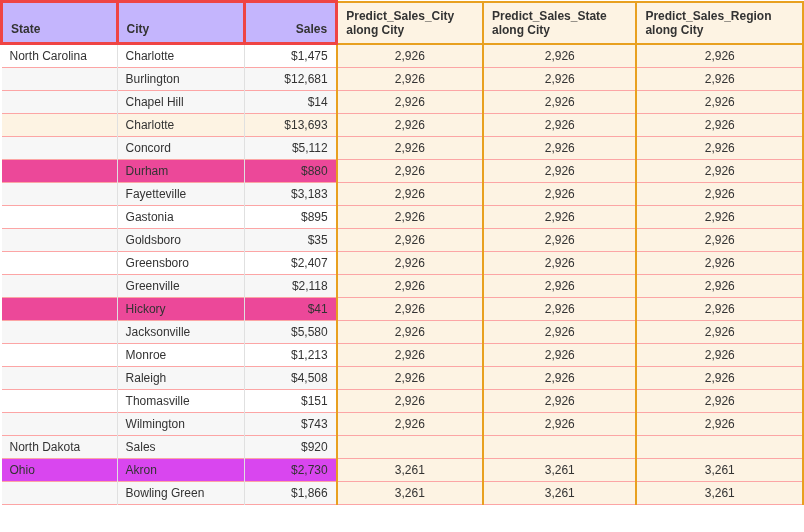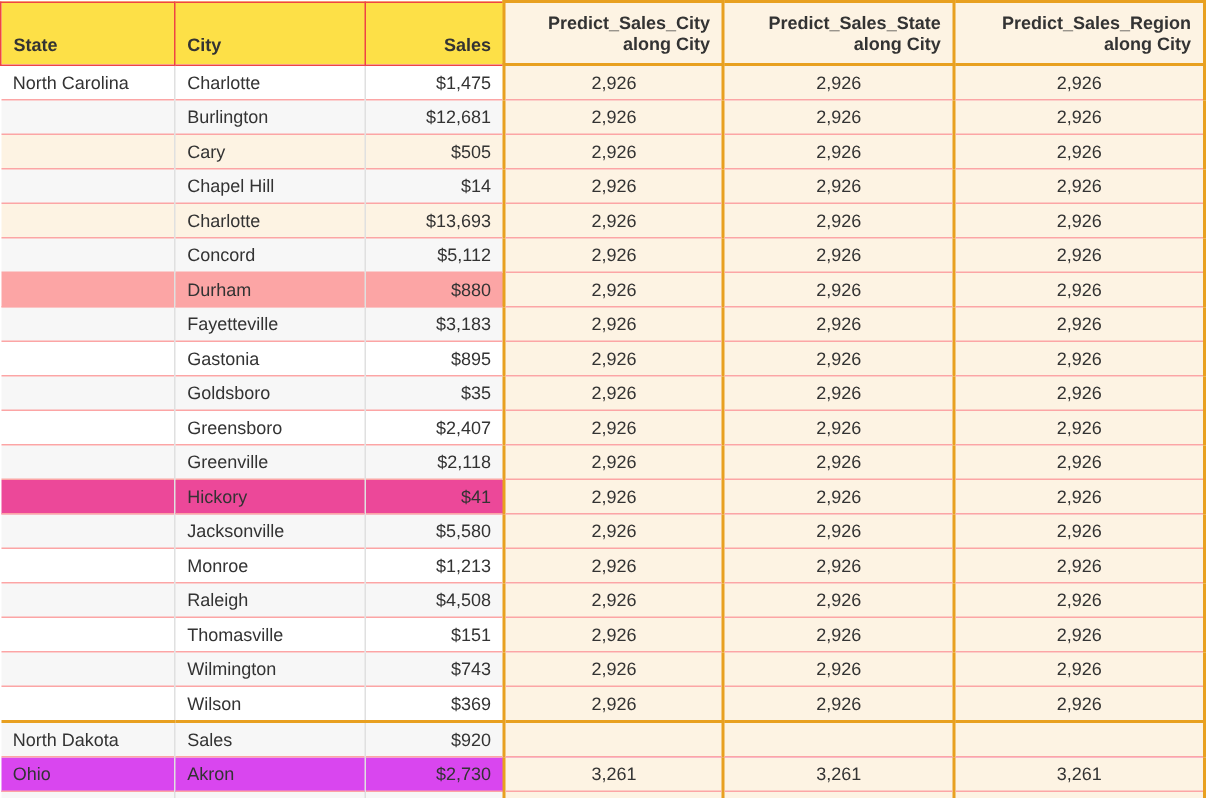--- a/index.html
+++ b/index.html
@@ -14,33 +14,33 @@
       overflow: auto;
     }
     table {
       width: 804px;
       border-collapse: collapse;
     }
     thead tr {
       background: #fff;
     }
     thead th {
-      border: 1px solid #ef4444;
+      border: 3px solid #ef4444;
       padding: 6px 8px;
       text-align: left;
       font-weight: bold;
       font-size: 12px;
       vertical-align: bottom;
-      background: #fde047;
+      background: #c4b5fd;
     }
     thead th.sales-col {
       text-align: right;
     }
     thead th.predict-col {
-      text-align: right;
+      text-align: left;
       border: 2px solid #e8a020;
       background: #fdf3e3;
     }
     tbody tr {
       border-bottom: 1px solid #fca5a5;
     }
     tbody tr:nth-child(even) {
       background: #f7f7f7;
     }
     tbody tr:nth-child(odd) {
@@ -112,28 +112,20 @@
           <td class="predict-col" style="border-top: 2px solid rgb(232, 160, 32);">2,926</td>
         </tr>
         <tr style="background: rgb(247, 247, 247);">
           <td class="state-col"></td>
           <td class="city-col">Burlington</td>
           <td class="sales-col">$12,681</td>
           <td class="predict-col">2,926</td>
           <td class="predict-col">2,926</td>
           <td class="predict-col">2,926</td>
         </tr>
-        <tr class="highlight-row">
-          <td class="state-col"></td>
-          <td class="city-col">Cary</td>
-          <td class="sales-col">$505</td>
-          <td class="predict-col">2,926</td>
-          <td class="predict-col">2,926</td>
-          <td class="predict-col">2,926</td>
-        </tr>
         <tr style="background: rgb(247, 247, 247);">
           <td class="state-col"></td>
           <td class="city-col">Chapel Hill</td>
           <td class="sales-col">$14</td>
           <td class="predict-col">2,926</td>
           <td class="predict-col">2,926</td>
           <td class="predict-col">2,926</td>
         </tr>
         <tr class="highlight-row">
           <td class="state-col"></td>
@@ -144,21 +136,21 @@
           <td class="predict-col">2,926</td>
         </tr>
         <tr style="background: rgb(247, 247, 247);">
           <td class="state-col"></td>
           <td class="city-col">Concord</td>
           <td class="sales-col">$5,112</td>
           <td class="predict-col">2,926</td>
           <td class="predict-col">2,926</td>
           <td class="predict-col">2,926</td>
         </tr>
-        <tr style="background: #fca5a5;">
+        <tr style="background: #ec4899;">
           <td class="state-col"></td>
           <td class="city-col">Durham</td>
           <td class="sales-col">$880</td>
           <td class="predict-col">2,926</td>
           <td class="predict-col">2,926</td>
           <td class="predict-col">2,926</td>
         </tr>
         <tr style="background: rgb(247, 247, 247);">
           <td class="state-col"></td>
           <td class="city-col">Fayetteville</td>
@@ -239,28 +231,20 @@
           <td class="predict-col">2,926</td>
           <td class="predict-col">2,926</td>
         </tr>
         <tr style="background: rgb(247, 247, 247);">
           <td class="state-col"></td>
           <td class="city-col">Wilmington</td>
           <td class="sales-col">$743</td>
           <td class="predict-col">2,926</td>
           <td class="predict-col">2,926</td>
           <td class="predict-col">2,926</td>
-        </tr>
-        <tr class="last-nc" style="background: rgb(255, 255, 255);">
-          <td class="state-col"></td>
-          <td class="city-col">Wilson</td>
-          <td class="sales-col">$369</td>
-          <td class="predict-col" style="border-bottom: 2px solid rgb(232, 160, 32);">2,926</td>
-          <td class="predict-col" style="border-bottom: 2px solid rgb(232, 160, 32);">2,926</td>
-          <td class="predict-col" style="border-bottom: 2px solid rgb(232, 160, 32);">2,926</td>
         </tr>
         <tr style="background: rgb(247, 247, 247);">
           <td class="state-col">North Dakota</td>
           <td class="city-col">Sales</td>
           <td class="sales-col">$920</td>
           <td class="predict-col"></td>
           <td class="predict-col"></td>
           <td class="predict-col"></td>
         </tr>
         <tr style="background: #d946ef;">

